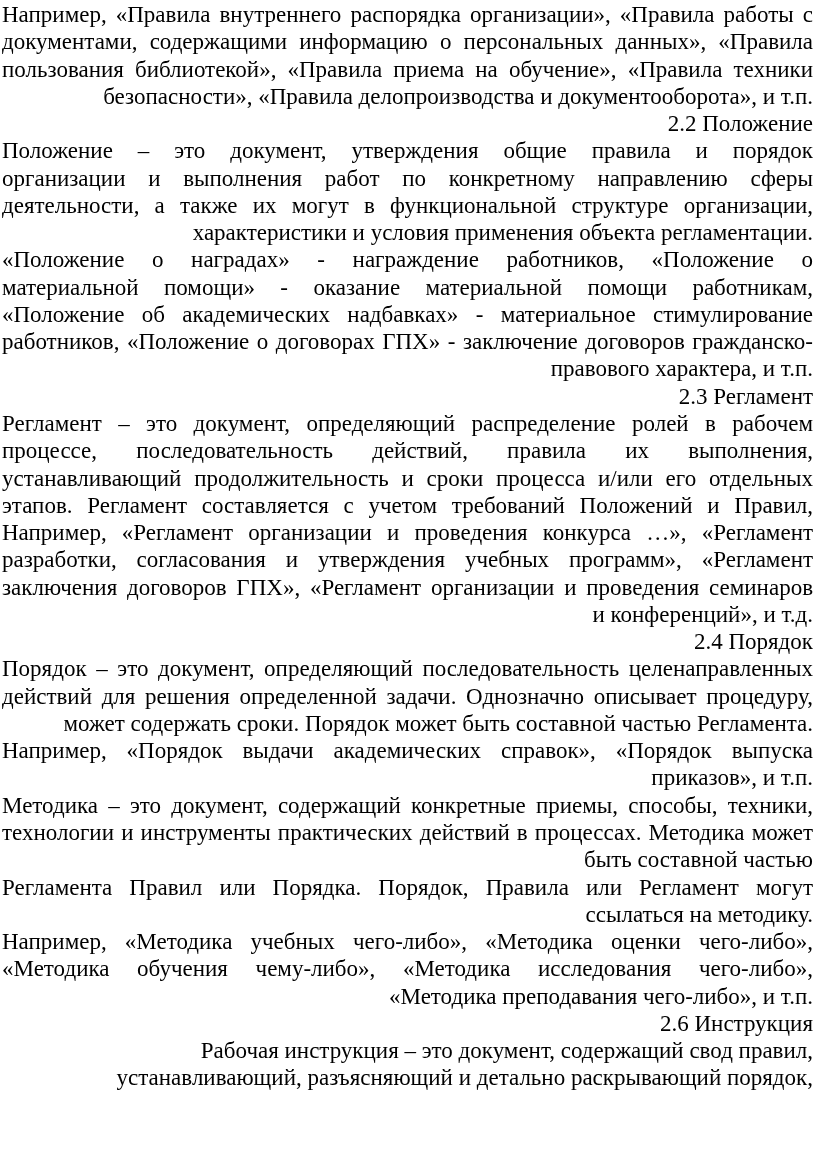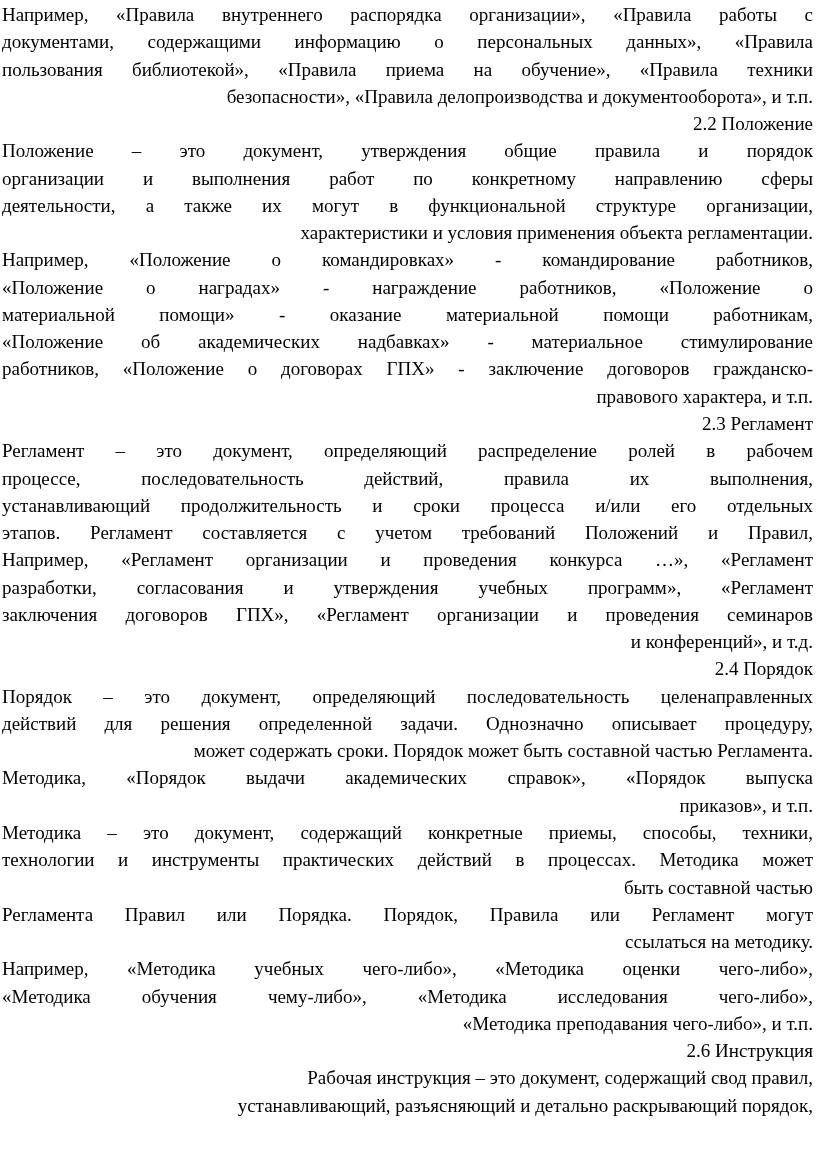--- a/index.html
+++ b/index.html
@@ -8,21 +8,21 @@
     background: #ffffff;
   }
   .page {
     width: 816px;
     height: 1174px;
     box-sizing: border-box;
     padding: 1px 3px 0 2px;
     background: #ffffff;
     color: #000000;
     font-family: "Liberation Serif", "DejaVu Serif", serif;
-    font-size: 19px;
+    font-size: 23px;
     line-height: 27.27px;
     overflow: hidden;
   }
   .line {
     height: 27.27px;
     overflow: hidden;
     white-space: nowrap;
   }
   .line.justify {
     white-space: normal;
@@ -40,40 +40,39 @@
   <div>
       <div class="line justify">Например, «Правила внутреннего распорядка организации», «Правила работы с</div>
       <div class="line justify">документами, содержащими информацию о персональных данных», «Правила</div>
       <div class="line justify">пользования библиотекой», «Правила приема на обучение», «Правила техники</div>
       <div class="line left">безопасности», «Правила делопроизводства и документооборота», и т.п.</div>
       <div class="line left">2.2 Положение</div>
       <div class="line justify">Положение – это документ, утверждения общие правила и порядок</div>
       <div class="line justify">организации и выполнения работ по конкретному направлению сферы</div>
       <div class="line justify">деятельности, а также их могут в функциональной структуре организации,</div>
       <div class="line left">характеристики и условия применения объекта регламентации.</div>
-      <div class="line justify">Например, «Положение о командировках» - командирование работников,</div>
       <div class="line justify">«Положение о наградах» - награждение работников, «Положение о</div>
       <div class="line justify">материальной помощи» - оказание материальной помощи работникам,</div>
       <div class="line justify">«Положение об академических надбавках» - материальное стимулирование</div>
       <div class="line justify">работников, «Положение о договорах ГПХ» - заключение договоров гражданско-</div>
       <div class="line left">правового характера, и т.п.</div>
       <div class="line left">2.3 Регламент</div>
       <div class="line justify">Регламент – это документ, определяющий распределение ролей в рабочем</div>
       <div class="line justify">процессе, последовательность действий, правила их выполнения,</div>
       <div class="line justify">устанавливающий продолжительность и сроки процесса и/или его отдельных</div>
       <div class="line justify">этапов. Регламент составляется с учетом требований Положений и Правил,</div>
       <div class="line justify">Например, «Регламент организации и проведения конкурса …», «Регламент</div>
       <div class="line justify">разработки, согласования и утверждения учебных программ», «Регламент</div>
       <div class="line justify">заключения договоров ГПХ», «Регламент организации и проведения семинаров</div>
       <div class="line left">и конференций», и т.д.</div>
       <div class="line left">2.4 Порядок</div>
       <div class="line justify">Порядок – это документ, определяющий последовательность целенаправленных</div>
       <div class="line justify">действий для решения определенной задачи. Однозначно описывает процедуру,</div>
       <div class="line left">может содержать сроки. Порядок может быть составной частью Регламента.</div>
-      <div class="line justify">Методика, «Порядок выдачи академических справок», «Порядок выпуска</div>
+      <div class="line justify">Например, «Порядок выдачи академических справок», «Порядок выпуска</div>
       <div class="line left">приказов», и т.п.</div>
       <div class="line justify">Методика – это документ, содержащий конкретные приемы, способы, техники,</div>
       <div class="line justify">технологии и инструменты практических действий в процессах. Методика может</div>
       <div class="line left">быть составной частью</div>
       <div class="line justify">Регламента Правил или Порядка. Порядок, Правила или Регламент могут</div>
       <div class="line left">ссылаться на методику.</div>
       <div class="line justify">Например, «Методика учебных чего-либо», «Методика оценки чего-либо»,</div>
       <div class="line justify">«Методика обучения чему-либо», «Методика исследования чего-либо»,</div>
       <div class="line left">«Методика преподавания чего-либо», и т.п.</div>
       <div class="line left">2.6 Инструкция</div>

